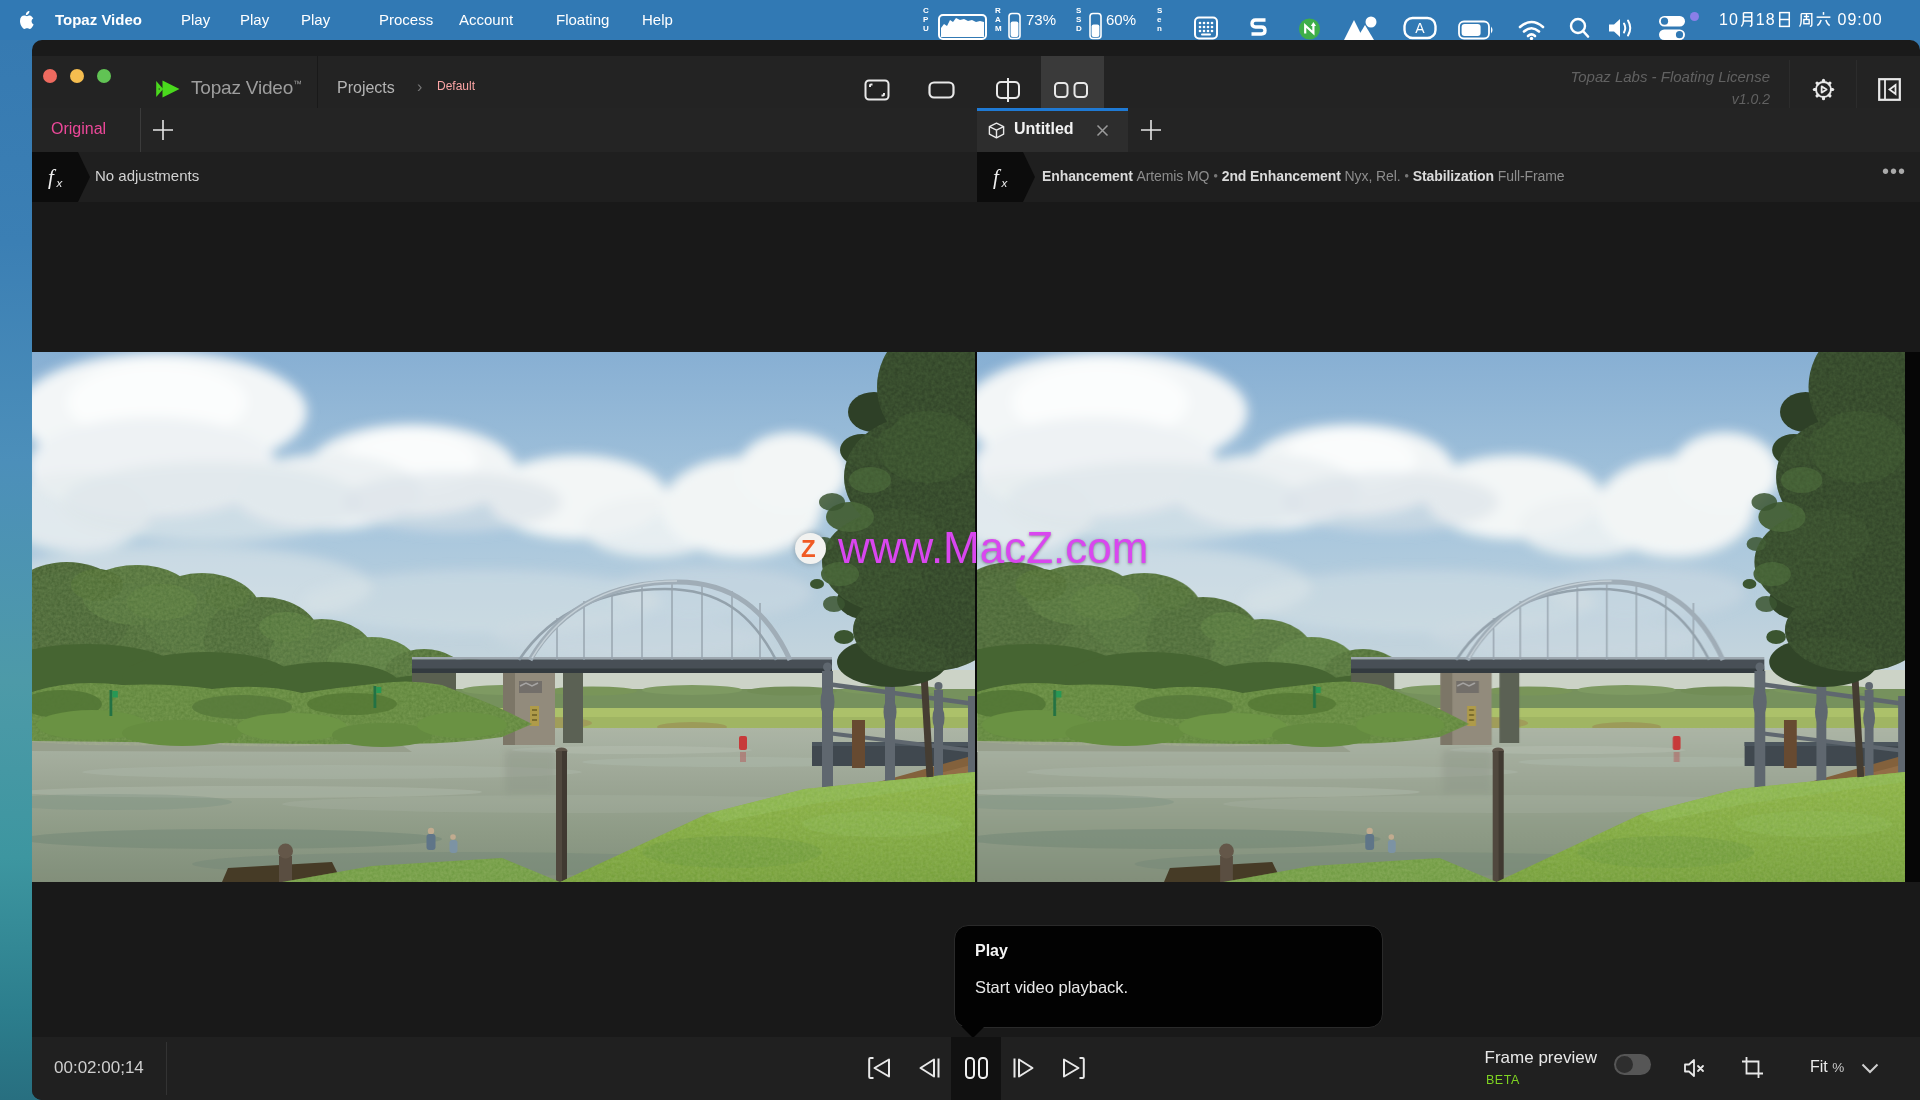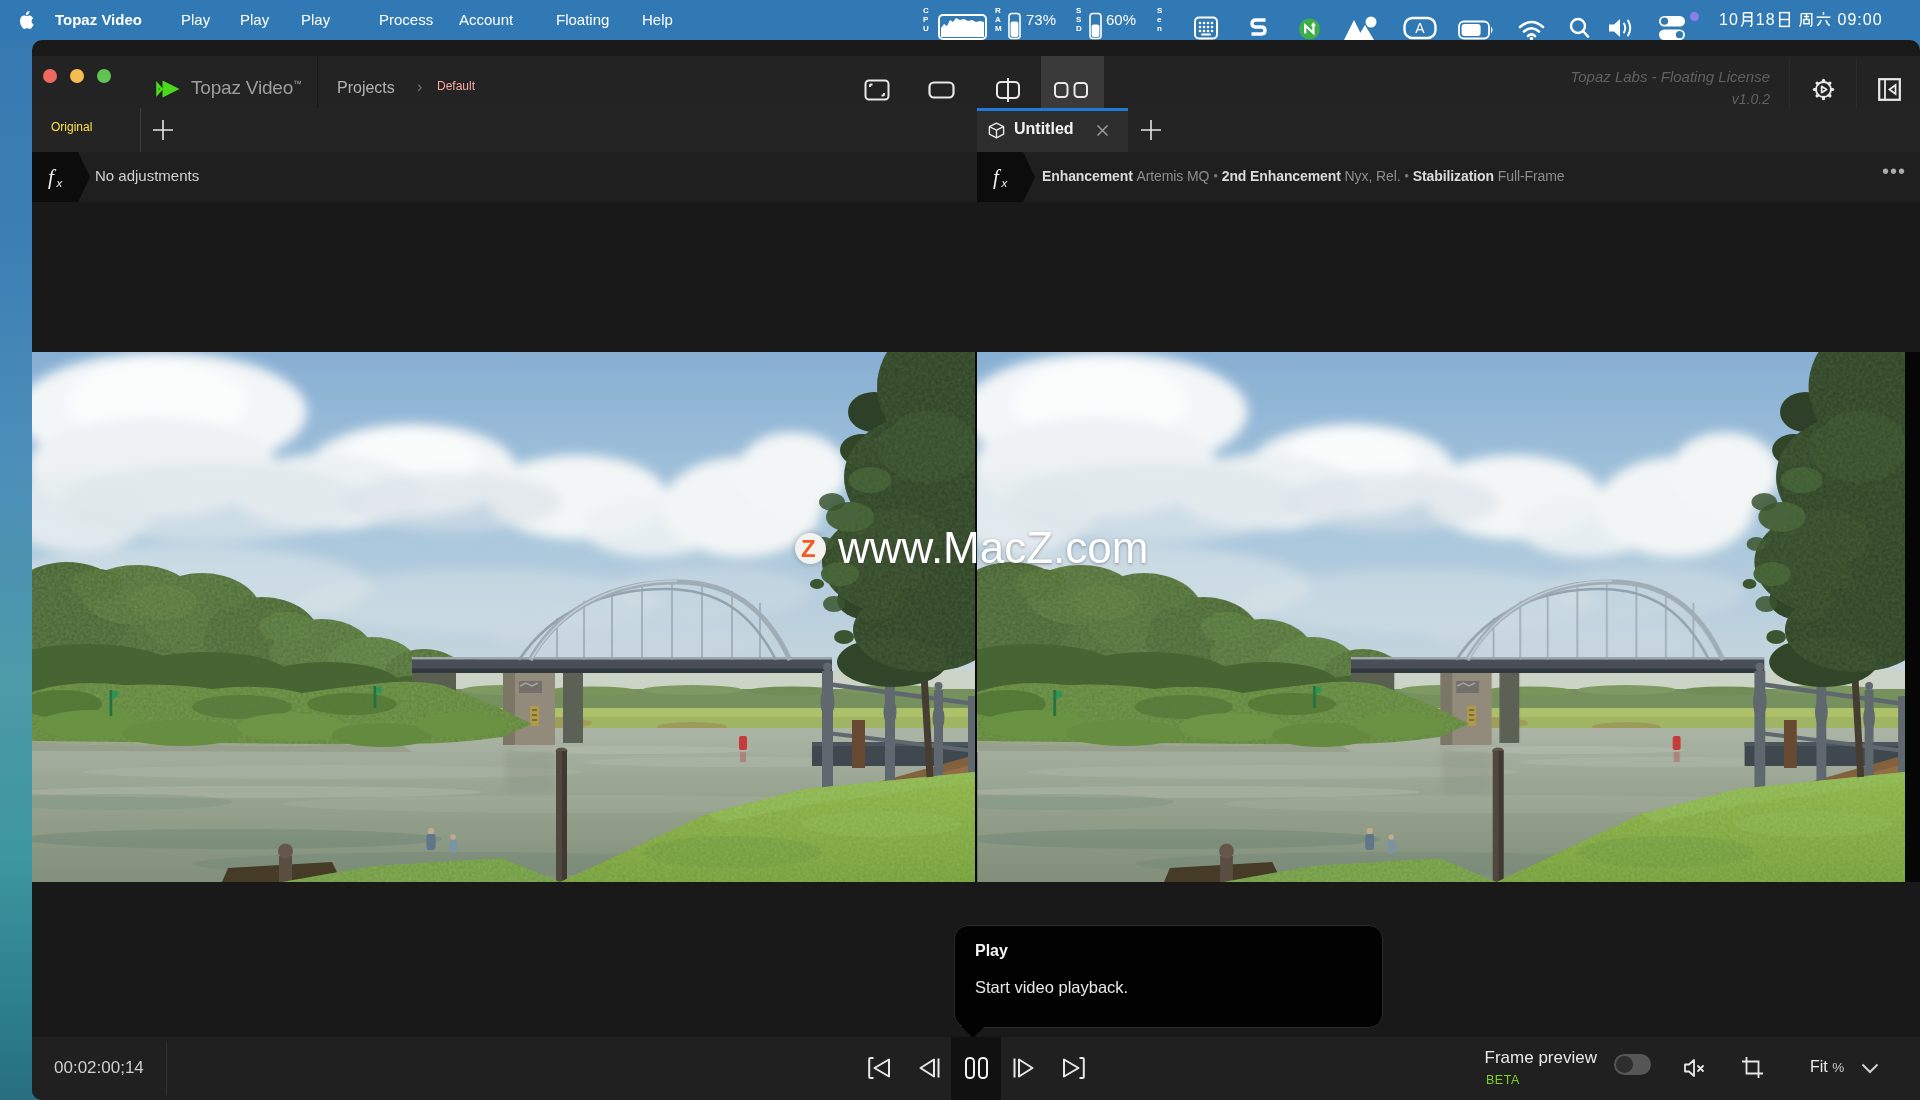--- a/index.html
+++ b/index.html
@@ -196,21 +196,21 @@
       <path fill="none" stroke="#e9e9e9" stroke-width="1.7" stroke-linejoin="round" d="M10.2 9 L15 12 L10.2 15 Z"></path>
     </svg>
     <div class="t" style="left:1824px;top:4px;width:1px;height:60px;background:#2c2c2c"></div>
     <svg class="t" style="left:1846px;top:22px" width="23" height="23" viewBox="0 0 23 23">
       <rect x="1.2" y="1.2" width="20.6" height="20.6" fill="none" stroke="#e9e9e9" stroke-width="2.2"></rect>
       <path d="M7 1.2 V21.8" stroke="#e9e9e9" stroke-width="1.8"></path>
       <path fill="none" stroke="#e9e9e9" stroke-width="1.8" d="M17.5 7 L11.5 11.5 L17.5 16 Z"></path>
     </svg>
   </div>
   <div id="tabrow">
-    <div class="t" style="left:19px;top:12px;font-size:12px;color:#fde047">Original</div>
+    <div class="t" style="left:19px;top:12px;font-size:16px;color:#ec4899">Original</div>
     <div class="t" style="left:108px;top:0;width:1px;height:44px;background:#3b3b3b"></div>
     <svg class="t" style="left:120px;top:11px" width="22" height="22" viewBox="0 0 22 22">
       <path d="M11 1 V21 M1 11 H21" stroke="#e5e5e5" stroke-width="1.6"></path>
     </svg>
     <div class="t" style="left:945px;top:0;width:151px;height:44px;background:#2d2d2d;border-top:3px solid #1f7ad4"></div>
     <svg class="t" style="left:956px;top:14px" width="17" height="17" viewBox="0 0 17 17">
       <g fill="none" stroke="#e8e8e8" stroke-width="1.4" stroke-linejoin="round">
         <path d="M8.5 1.2 L15.6 4.7 L8.5 8.2 L1.4 4.7 Z"></path>
         <path d="M1.4 4.7 V12.2 L8.5 15.8 V8.2"></path>
         <path d="M15.6 4.7 V12.2 L8.5 15.8"></path>
@@ -494,21 +494,21 @@
       </g>
     </svg>
     <svg class="t" style="left:945px;top:150px" width="928" height="530" viewBox="0 0 928 530">
       <use href="#sceneG" transform="scale(0.98409,1)"></use>
     </svg>
     <div class="t" style="left:943px;top:150px;width:2px;height:530px;background:#0a0a0a"></div>
     <div class="t" style="left:1873px;top:150px;width:15px;height:530px;background:#060606"></div>
     <div class="t" style="left:763px;top:331px;width:31px;height:31px;border-radius:50%;background:#f2f2f0;box-shadow:0 0 6px rgba(0,0,0,.25)">
       <div style="position:absolute;left:6px;top:2px;font-size:24px;font-weight:bold;color:#f05a23">Z</div>
     </div>
-    <div class="t" style="left:806px;top:321px;font-size:44px;font-weight:500;color:#ffffff;text-shadow:0 1px 3px rgba(60,60,60,.5)">www.MacZ.com</div>
+    <div class="t" style="left:806px;top:321px;font-size:44px;font-weight:500;color:#d946ef;text-shadow:0 1px 3px rgba(60,60,60,.5)">www.MacZ.com</div>
     <div class="t" style="left:922px;top:723px;width:429px;height:103px;background:#020202;border:1px solid #2a2a2a;border-radius:14px"></div>
     <div class="t" style="left:929px;top:824px;width:0;height:0;border-left:12px solid transparent;border-right:12px solid transparent;border-top:12px solid #020202"></div>
     <div class="t" style="left:943px;top:740px;font-size:16px;font-weight:bold;color:#f5f5f5">Play</div>
     <div class="t" style="left:943px;top:776px;font-size:16.5px;color:#e8e8e8">Start video playback.</div>
   </div>
   <div id="bottombar">
     <div class="t" style="left:22px;top:21px;font-size:17px;color:#cfcfcf">00:02:00;14</div>
     <div class="t" style="left:134px;top:5px;width:1px;height:53px;background:#333"></div>
     <div class="t" style="left:919px;top:0;width:50px;height:63px;background:#111"></div>
     <svg class="t" style="left:836px;top:20px" width="23" height="22" viewBox="0 0 23 22">

